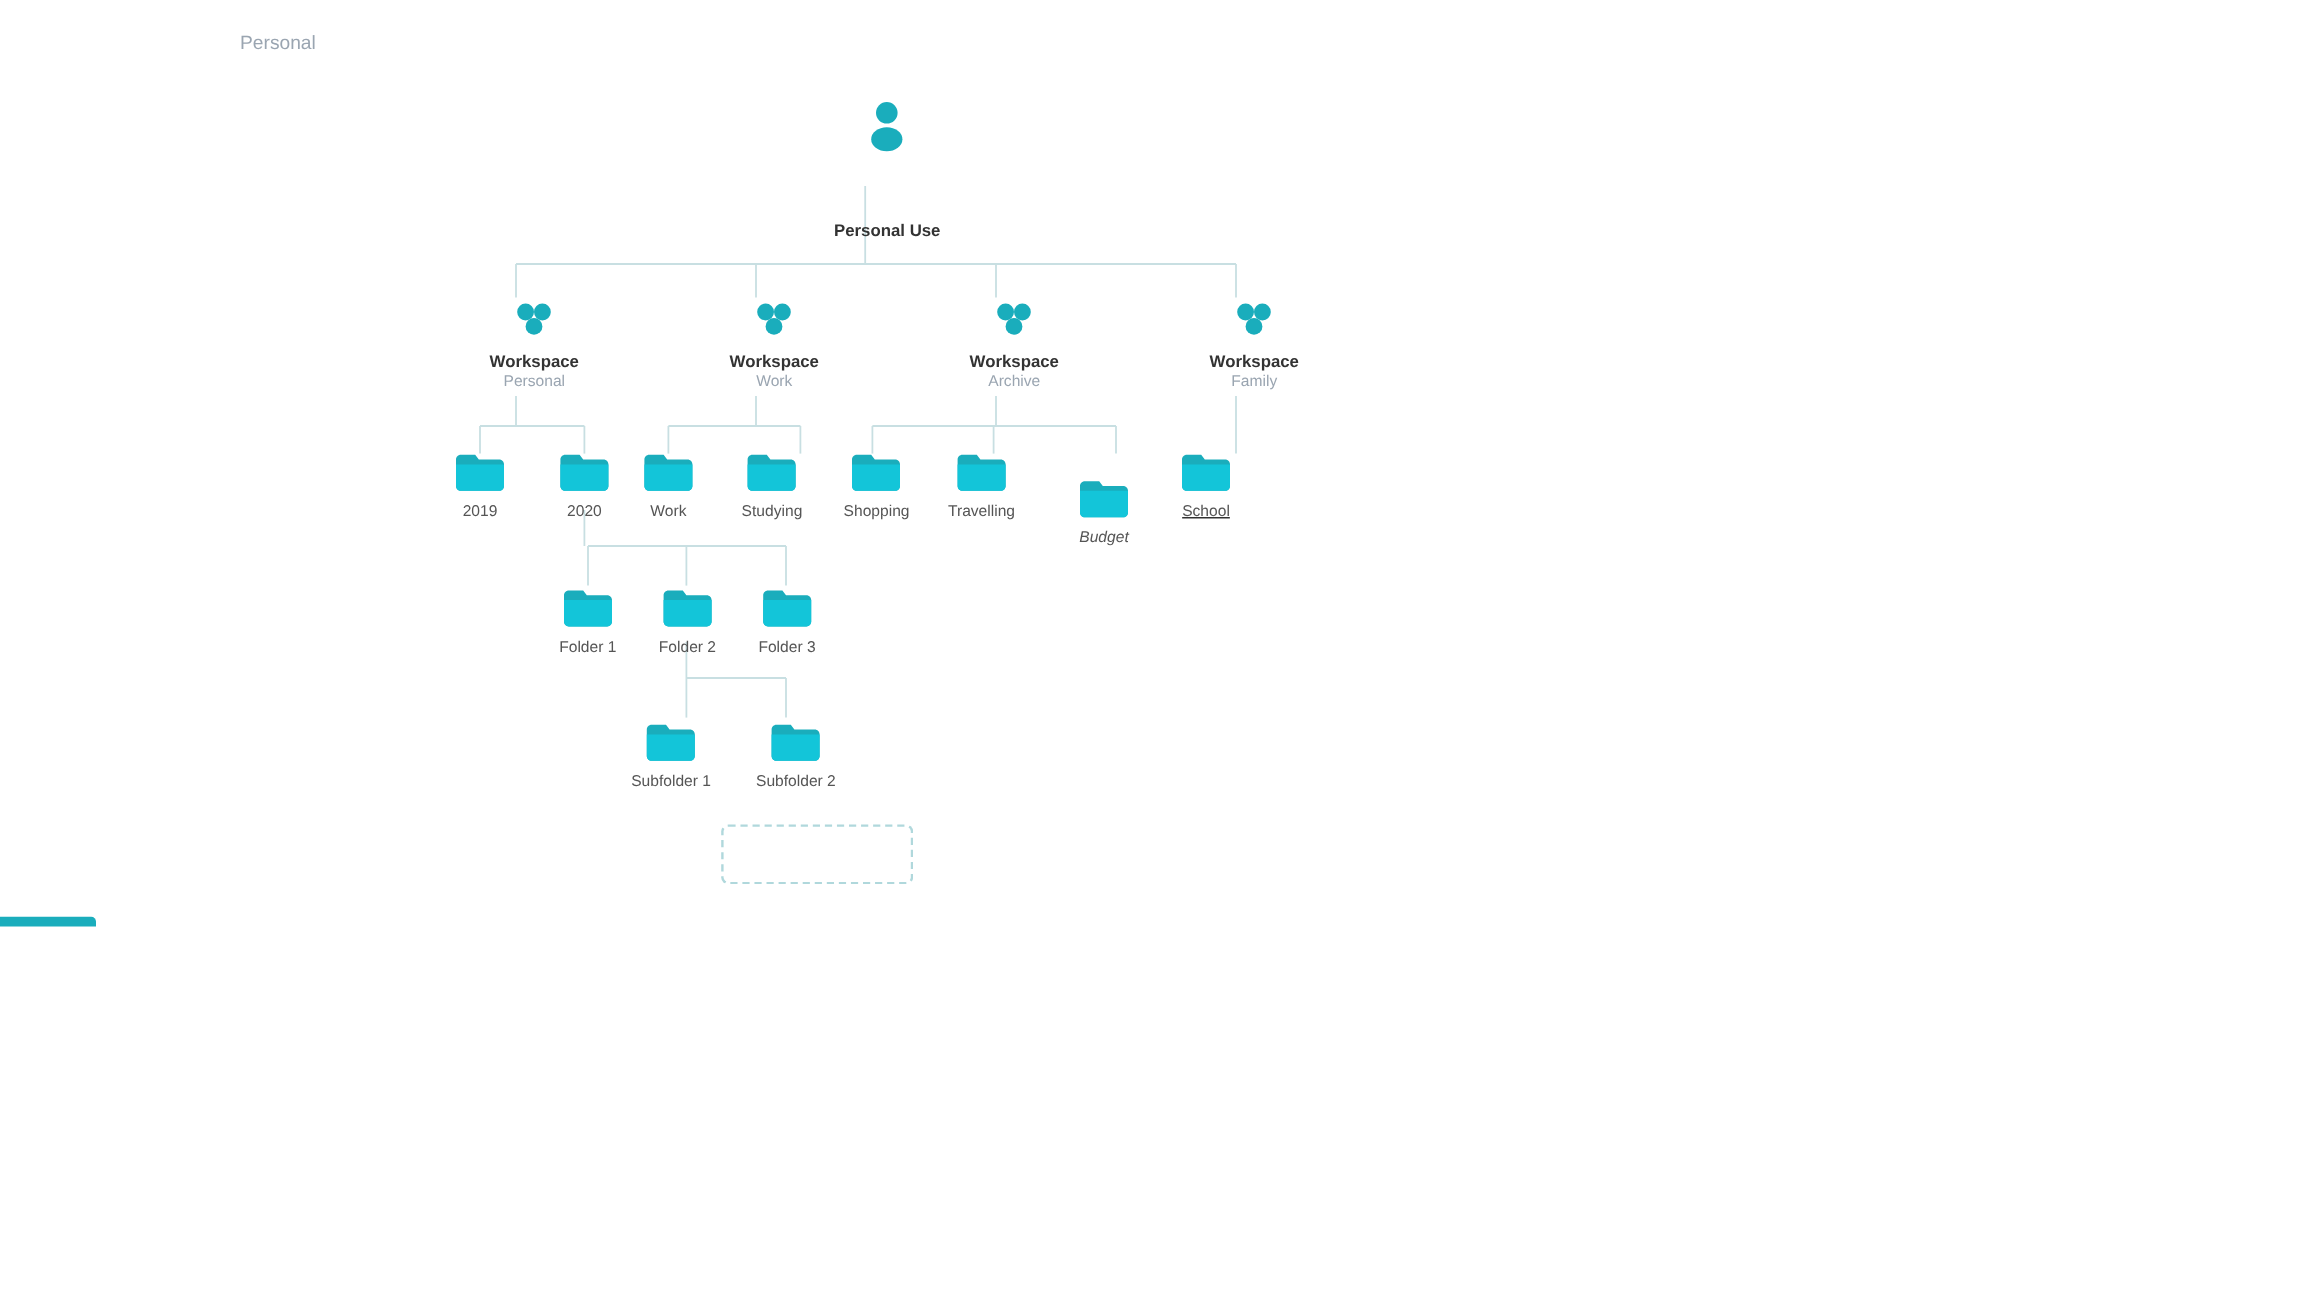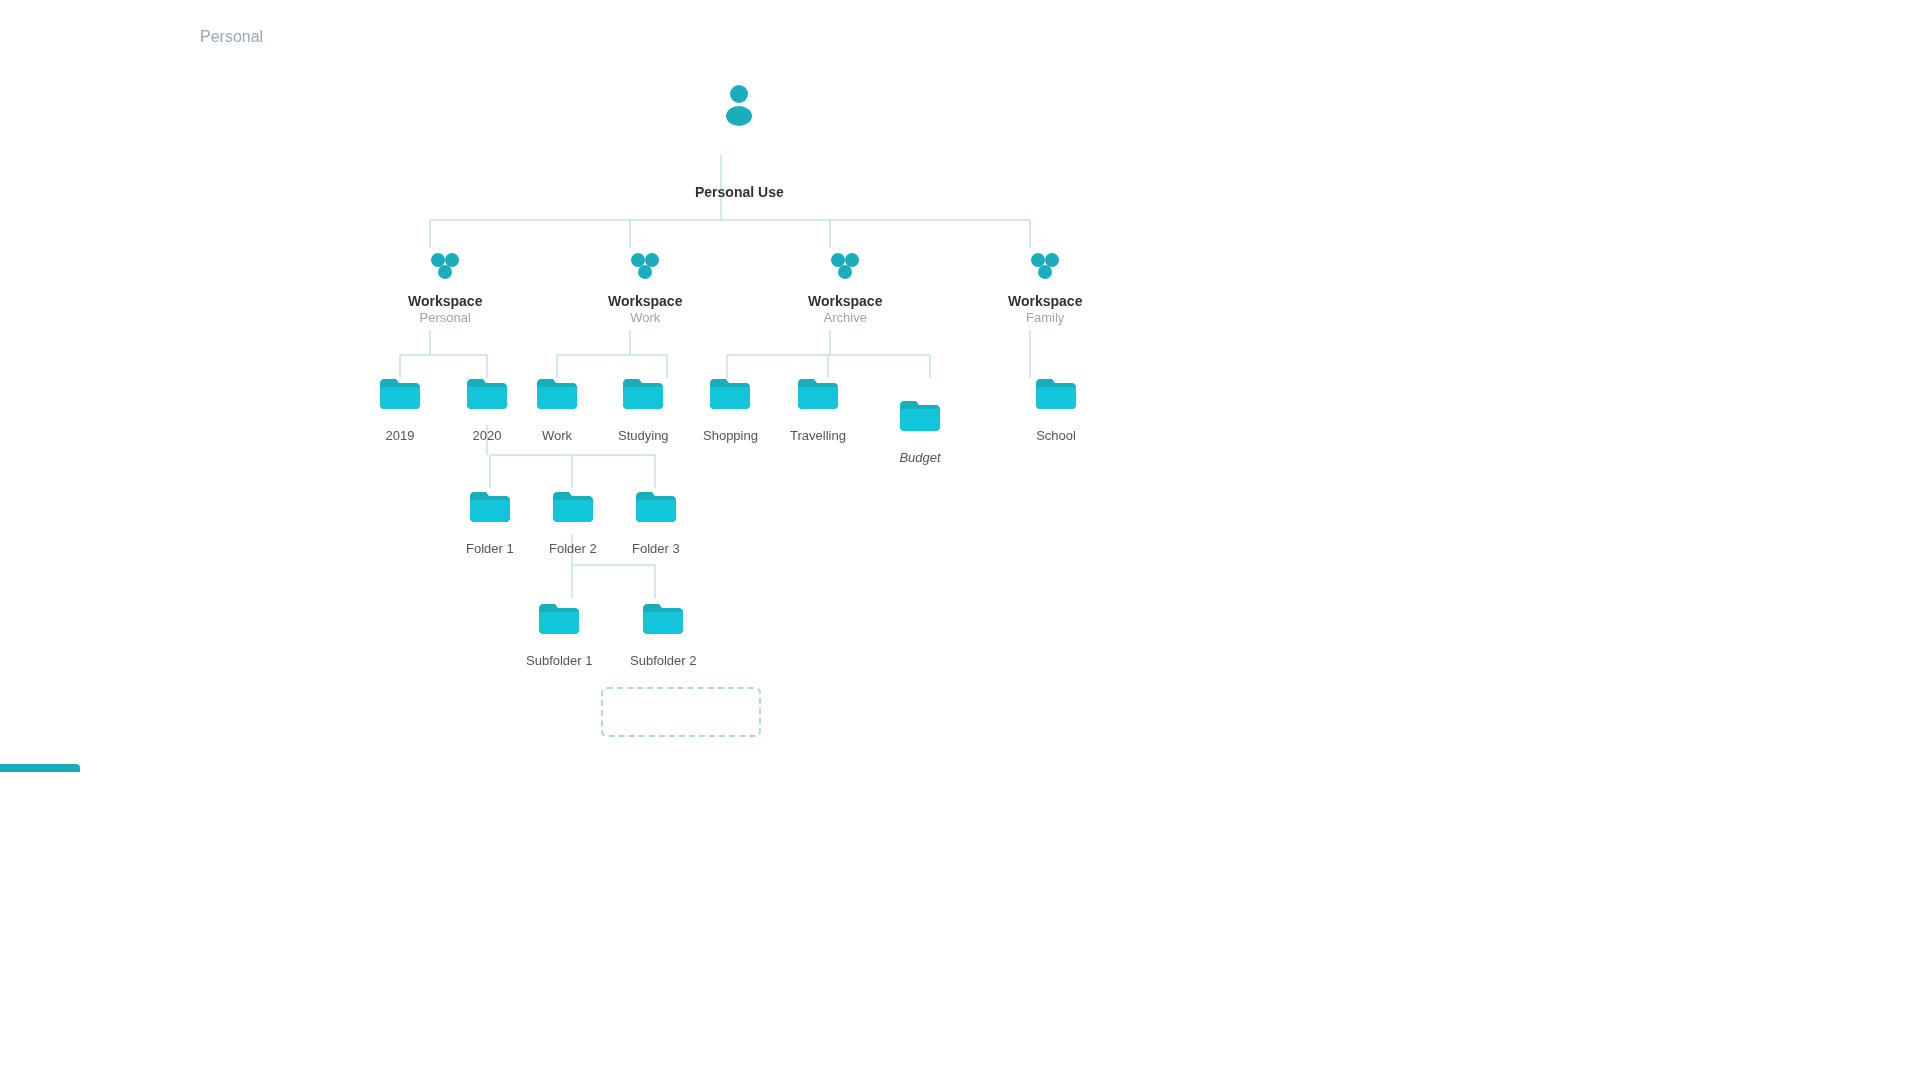--- a/index.html
+++ b/index.html
@@ -58,21 +58,21 @@
       font-size: 13px;
       color: #9aa5b1;
       text-align: center;
       line-height: 1.2;
     }
 
     .node-label-folder {
       font-size: 13px;
       color: #555;
       text-align: center;
-      margin-top: 13px;
+      margin-top: 3px;
     }
 
     
     .folder-icon {
       width: 44px;
       height: 36px;
       position: relative;
       margin-bottom: 4px;
     }
 
@@ -292,21 +292,21 @@
   <div class="node" style="left:898px; top:397px;font-style:italic;">
     <div class="folder-icon">
       <svg viewBox="0 0 44 36" fill="none">
         <path d="M2 8 C2 5.8 3.8 4 6 4 L18 4 L21 8 L38 8 C40.2 8 42 9.8 42 12 L42 30 C42 32.2 40.2 34 38 34 L6 34 C3.8 34 2 32.2 2 30 Z" fill="#1aadbc"></path>
         <path d="M2 12 L42 12 L42 30 C42 32.2 40.2 34 38 34 L6 34 C3.8 34 2 32.2 2 30 Z" fill="#13c5d9"></path>
       </svg>
     </div>
     <div class="node-label-folder">Budget</div>
   </div>
 
-  <div class="node" style="left:1034px; top:375px;">
+  <div class="node" style="left:983px; top:375px;text-decoration:underline;">
     <div class="folder-icon">
       <svg viewBox="0 0 44 36" fill="none">
         <path d="M2 8 C2 5.8 3.8 4 6 4 L18 4 L21 8 L38 8 C40.2 8 42 9.8 42 12 L42 30 C42 32.2 40.2 34 38 34 L6 34 C3.8 34 2 32.2 2 30 Z" fill="#1aadbc"></path>
         <path d="M2 12 L42 12 L42 30 C42 32.2 40.2 34 38 34 L6 34 C3.8 34 2 32.2 2 30 Z" fill="#13c5d9"></path>
       </svg>
     </div>
     <div class="node-label-folder">School</div>
   </div>
 
   <div class="node" style="left:466px; top:488px;align-items:center;">

